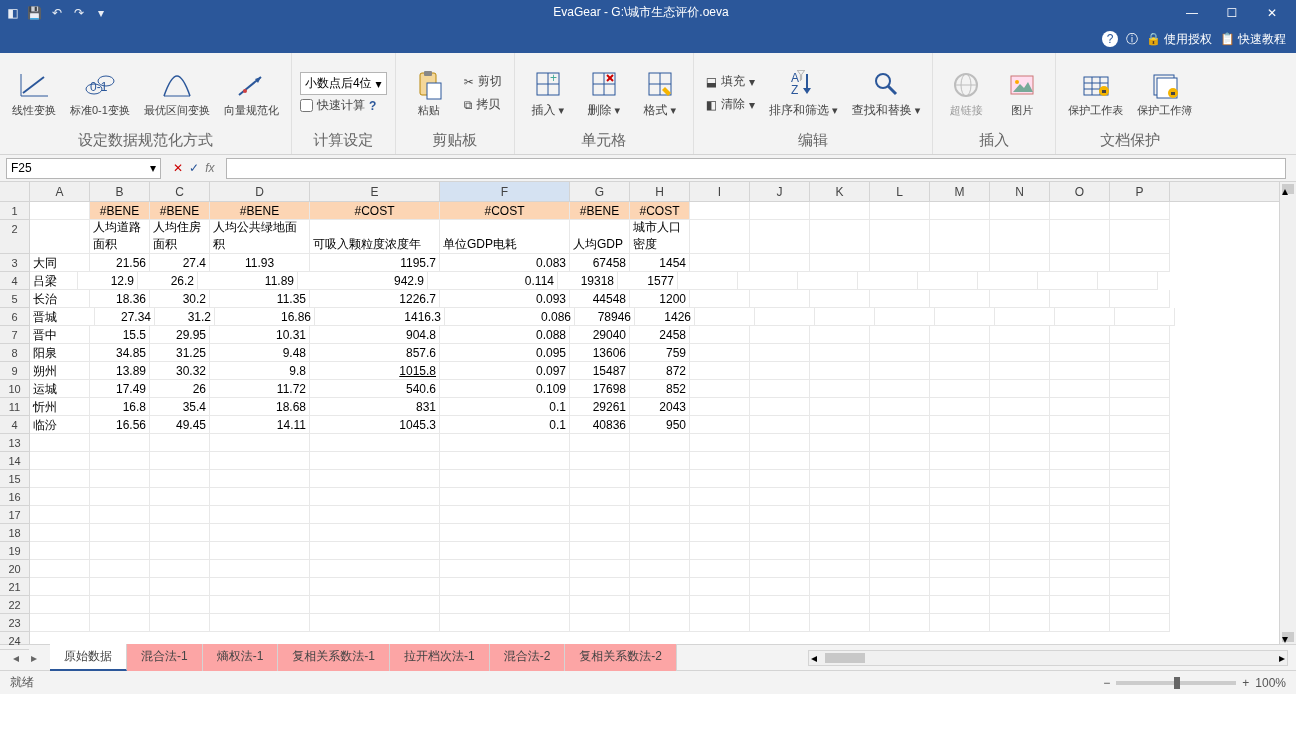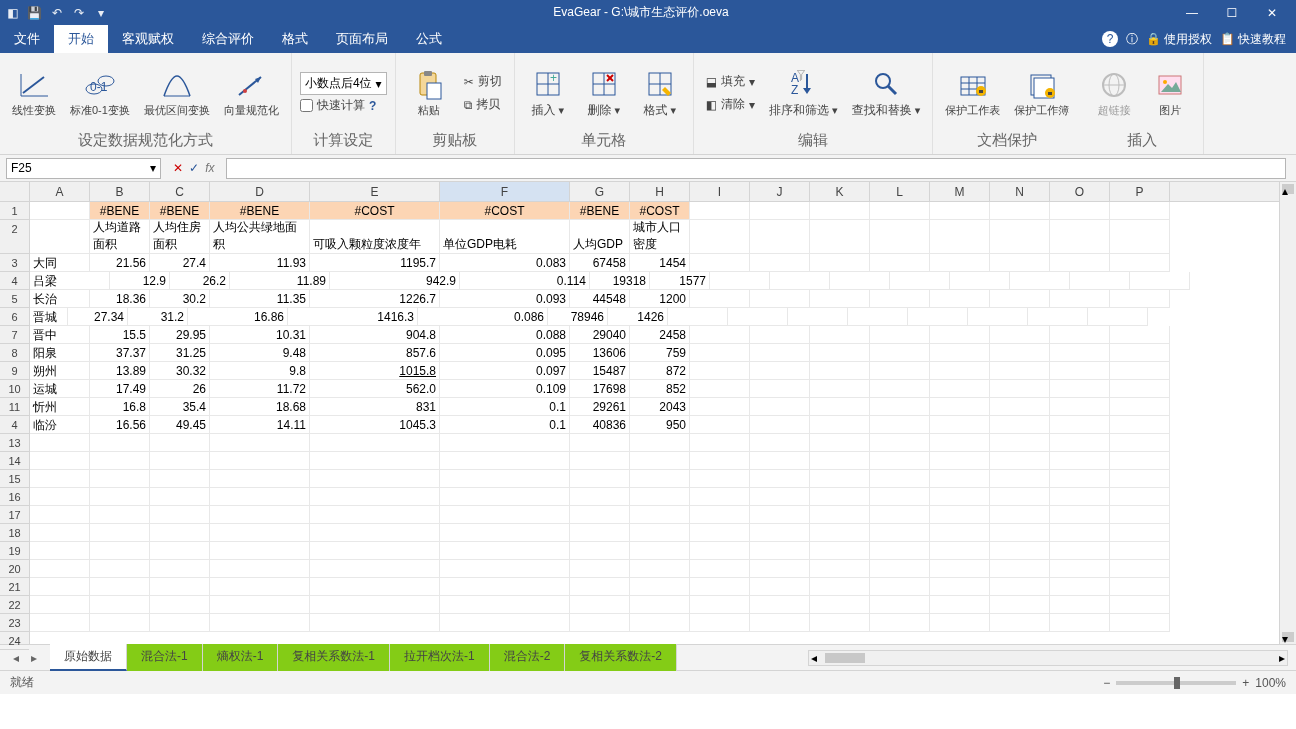--- a/index.html
+++ b/index.html
@@ -46,21 +46,21 @@
 .cell{border-right:1px solid #e8e8e8;border-bottom:1px solid #e8e8e8;padding:0 3px;font-size:12px;text-align:right;line-height:18px;white-space:nowrap;overflow:hidden}
 .cell.l{text-align:left}
 .cell.bene{background:#fcd5b4;text-align:center}
 .cell.cost{background:#fcd5b4;text-align:center}
 .row.h2 .cell{line-height:17px;white-space:normal;display:flex;align-items:flex-end}
 .vscroll{position:absolute;right:0;top:0;bottom:0;width:17px;background:#f0f0f0;border-left:1px solid #d4d4d4}
 .sheetbar{height:26px;background:#f3f3f3;border-top:1px solid #d4d4d4;display:flex;align-items:center}
 .sheetnav{display:flex;gap:2px;padding:0 8px;color:#666}
 .sheetnav span{width:16px;text-align:center;cursor:pointer}
 .sheettabs{display:flex;flex:1}
-.sheettab{padding:4px 14px;border-right:1px solid #d4d4d4;cursor:pointer;font-size:12px;color:#444;background:#84cc16}
+.sheettab{padding:4px 14px;border-right:1px solid #d4d4d4;cursor:pointer;font-size:12px;color:#444;background:#fca5a5}
 .sheettab.active{background:#fff;border-bottom:2px solid #2b579a}
 .hscroll{width:480px;height:16px;background:#f0f0f0;border:1px solid #d4d4d4;margin-right:8px;position:relative}
 .hscroll .thumb{position:absolute;left:2px;top:2px;height:10px;width:40px;background:#c8c8c8}
 .statusbar{height:24px;background:#f3f3f3;border-top:1px solid #d4d4d4;display:flex;align-items:center;padding:0 10px;color:#555;font-size:12px}
 .statusbar .sp{flex:1}
 .zoom{display:flex;align-items:center;gap:6px}
 .zoom .track{width:120px;height:4px;background:#ccc;position:relative}
 .zoom .th{position:absolute;left:58px;top:-4px;width:6px;height:12px;background:#666}
 svg{display:block}
 </style>
@@ -77,29 +77,20 @@
   </div>
   <div class="title">EvaGear -  G:\城市生态评价.oeva</div>
   <div class="wc">
     <span>—</span>
     <span>☐</span>
     <span>✕</span>
   </div>
 </div>
 
 <div class="menubar">
-  <div id="menutabs" style="display: flex;">
-      <div class="tab">文件</div>
-      <div class="tab active">开始</div>
-      <div class="tab">客观赋权</div>
-      <div class="tab">综合评价</div>
-      <div class="tab">格式</div>
-      <div class="tab">页面布局</div>
-      <div class="tab">公式</div>
-    </div>
   <div class="spacer"></div>
   <div class="right">
     <span style="background:#fff;color:#2b579a;border-radius:50%;width:16px;height:16px;justify-content:center">?</span>
     <span>ⓘ</span>
     <span>🔒 <span>使用授权</span></span>
     <span>📋 <span>快速教程</span></span>
   </div>
 </div>
 
 <div class="ribbon">
@@ -249,20 +240,45 @@
           <div class="ic">
             <svg width="28" height="28">
               <circle cx="11" cy="11" r="7" fill="none" stroke="#2b579a" stroke-width="2"></circle>
               <line x1="16" y1="16" x2="24" y2="24" stroke="#2b579a" stroke-width="3"></line>
             </svg>
           </div>
           <div class="tx"><span>查找和替换</span> ▾</div>
         </div>
     </div>
     <div class="lbl">编辑</div>
+  </div>
+  <div class="rgroup">
+    <div class="body">
+      <div class="bigbtn" style="opacity:.5">
+          <div class="ic">
+            <svg width="28" height="28">
+              <circle cx="14" cy="14" r="11" fill="none" stroke="#888" stroke-width="2"></circle>
+              <ellipse cx="14" cy="14" rx="5" ry="11" fill="none" stroke="#888"></ellipse>
+              <line x1="3" y1="14" x2="25" y2="14" stroke="#888"></line>
+            </svg>
+          </div>
+          <div class="tx">超链接</div>
+        </div>
+      <div class="bigbtn">
+          <div class="ic">
+            <svg width="28" height="28">
+              <rect x="3" y="5" width="22" height="18" fill="#fde" stroke="#c77"></rect>
+              <circle cx="9" cy="11" r="2" fill="#fa0"></circle>
+              <polygon points="5,21 12,13 16,17 20,11 25,21" fill="#7a9"></polygon>
+            </svg>
+          </div>
+          <div class="tx">图片</div>
+        </div>
+    </div>
+    <div class="lbl">插入</div>
   </div>
   <div class="rgroup" style="border-right:none">
     <div class="body">
       <div class="bigbtn">
           <div class="ic">
             <svg width="30" height="28">
               <rect x="3" y="6" width="24" height="18" fill="none" stroke="#2b579a"></rect>
               <line x1="3" y1="12" x2="27" y2="12" stroke="#2b579a"></line>
               <line x1="3" y1="18" x2="27" y2="18" stroke="#2b579a"></line>
               <line x1="11" y1="6" x2="11" y2="24" stroke="#2b579a"></line>
@@ -279,45 +295,20 @@
               <rect x="4" y="4" width="20" height="20" fill="none" stroke="#2b579a"></rect>
               <rect x="7" y="7" width="20" height="20" fill="#fff" stroke="#2b579a"></rect>
               <circle cx="23" cy="22" r="5" fill="#f4b400"></circle>
               <rect x="21" y="21" width="4" height="3" fill="#444"></rect>
             </svg>
           </div>
           <div class="tx">保护工作簿</div>
         </div>
     </div>
     <div class="lbl">文档保护</div>
-  </div>
-  <div class="rgroup">
-    <div class="body">
-      <div class="bigbtn" style="opacity:.5">
-          <div class="ic">
-            <svg width="28" height="28">
-              <circle cx="14" cy="14" r="11" fill="none" stroke="#888" stroke-width="2"></circle>
-              <ellipse cx="14" cy="14" rx="5" ry="11" fill="none" stroke="#888"></ellipse>
-              <line x1="3" y1="14" x2="25" y2="14" stroke="#888"></line>
-            </svg>
-          </div>
-          <div class="tx">超链接</div>
-        </div>
-      <div class="bigbtn">
-          <div class="ic">
-            <svg width="28" height="28">
-              <rect x="3" y="5" width="22" height="18" fill="#fde" stroke="#c77"></rect>
-              <circle cx="9" cy="11" r="2" fill="#fa0"></circle>
-              <polygon points="5,21 12,13 16,17 20,11 25,21" fill="#7a9"></polygon>
-            </svg>
-          </div>
-          <div class="tx">图片</div>
-        </div>
-    </div>
-    <div class="lbl">插入</div>
   </div>
 </div>
 
 <div class="fbar">
   <div class="namebox">
       <span>F25</span>
       <span>▾</span>
     </div>
   <div class="fx-btns">
     <span style="color:#c00">✕</span>
@@ -407,36 +398,36 @@
         <div class="cell l" style="width: 60px;"></div>
         <div class="cell l" style="width: 60px;"></div>
         <div class="cell l" style="width: 60px;"></div>
         <div class="cell l" style="width: 60px;"></div>
         <div class="cell l" style="width: 60px;"></div>
       </div>
       <div class="row">
         <div class="cell l" style="width: 60px;">大同</div>
         <div class="cell" style="width: 60px;">21.56</div>
         <div class="cell" style="width: 60px;">27.4</div>
-        <div class="cell" style="width: 100px;">11.93</div>
+        <div class="cell" style="width: 100px; text-align: center;">11.93</div>
         <div class="cell" style="width: 130px;">1195.7</div>
         <div class="cell" style="width: 130px;">0.083</div>
         <div class="cell" style="width: 60px;">67458</div>
         <div class="cell" style="width: 60px;">1454</div>
         <div class="cell" style="width: 60px;"></div>
         <div class="cell" style="width: 60px;"></div>
         <div class="cell" style="width: 60px;"></div>
         <div class="cell" style="width: 60px;"></div>
         <div class="cell" style="width: 60px;"></div>
         <div class="cell" style="width: 60px;"></div>
         <div class="cell" style="width: 60px;"></div>
         <div class="cell" style="width: 60px;"></div>
       </div>
       <div class="row">
-        <div class="cell l" style="width: 80px;">吕梁</div>
+        <div class="cell l" style="width: 48px;">吕梁</div>
         <div class="cell" style="width: 60px;">12.9</div>
         <div class="cell" style="width: 60px;">26.2</div>
         <div class="cell" style="width: 100px;">11.89</div>
         <div class="cell" style="width: 130px;">942.9</div>
         <div class="cell" style="width: 130px;">0.114</div>
         <div class="cell" style="width: 60px;">19318</div>
         <div class="cell" style="width: 60px;">1577</div>
         <div class="cell" style="width: 60px;"></div>
         <div class="cell" style="width: 60px;"></div>
         <div class="cell" style="width: 60px;"></div>
@@ -458,21 +449,21 @@
         <div class="cell" style="width: 60px;"></div>
         <div class="cell" style="width: 60px;"></div>
         <div class="cell" style="width: 60px;"></div>
         <div class="cell" style="width: 60px;"></div>
         <div class="cell" style="width: 60px;"></div>
         <div class="cell" style="width: 60px;"></div>
         <div class="cell" style="width: 60px;"></div>
         <div class="cell" style="width: 60px;"></div>
       </div>
       <div class="row">
-        <div class="cell l" style="width: 38px;">晋城</div>
+        <div class="cell l" style="width: 65px;">晋城</div>
         <div class="cell" style="width: 60px;">27.34</div>
         <div class="cell" style="width: 60px;">31.2</div>
         <div class="cell" style="width: 100px;">16.86</div>
         <div class="cell" style="width: 130px;">1416.3</div>
         <div class="cell" style="width: 130px;">0.086</div>
         <div class="cell" style="width: 60px;">78946</div>
         <div class="cell" style="width: 60px;">1426</div>
         <div class="cell" style="width: 60px;"></div>
         <div class="cell" style="width: 60px;"></div>
         <div class="cell" style="width: 60px;"></div>
@@ -495,21 +486,21 @@
         <div class="cell" style="width: 60px;"></div>
         <div class="cell" style="width: 60px;"></div>
         <div class="cell" style="width: 60px;"></div>
         <div class="cell" style="width: 60px;"></div>
         <div class="cell" style="width: 60px;"></div>
         <div class="cell" style="width: 60px;"></div>
         <div class="cell" style="width: 60px;"></div>
       </div>
       <div class="row">
         <div class="cell l" style="width: 60px;">阳泉</div>
-        <div class="cell" style="width: 60px;">37.37</div>
+        <div class="cell" style="width: 60px;">34.85</div>
         <div class="cell" style="width: 60px;">31.25</div>
         <div class="cell" style="width: 100px;">9.48</div>
         <div class="cell" style="width: 130px;">857.6</div>
         <div class="cell" style="width: 130px;">0.095</div>
         <div class="cell" style="width: 60px;">13606</div>
         <div class="cell" style="width: 60px;">759</div>
         <div class="cell" style="width: 60px;"></div>
         <div class="cell" style="width: 60px;"></div>
         <div class="cell" style="width: 60px;"></div>
         <div class="cell" style="width: 60px;"></div>
@@ -534,21 +525,21 @@
         <div class="cell" style="width: 60px;"></div>
         <div class="cell" style="width: 60px;"></div>
         <div class="cell" style="width: 60px;"></div>
         <div class="cell" style="width: 60px;"></div>
       </div>
       <div class="row">
         <div class="cell l" style="width: 60px;">运城</div>
         <div class="cell" style="width: 60px;">17.49</div>
         <div class="cell" style="width: 60px;">26</div>
         <div class="cell" style="width: 100px;">11.72</div>
-        <div class="cell" style="width: 130px;">562.0</div>
+        <div class="cell" style="width: 130px;">540.6</div>
         <div class="cell" style="width: 130px;">0.109</div>
         <div class="cell" style="width: 60px;">17698</div>
         <div class="cell" style="width: 60px;">852</div>
         <div class="cell" style="width: 60px;"></div>
         <div class="cell" style="width: 60px;"></div>
         <div class="cell" style="width: 60px;"></div>
         <div class="cell" style="width: 60px;"></div>
         <div class="cell" style="width: 60px;"></div>
         <div class="cell" style="width: 60px;"></div>
         <div class="cell" style="width: 60px;"></div>

